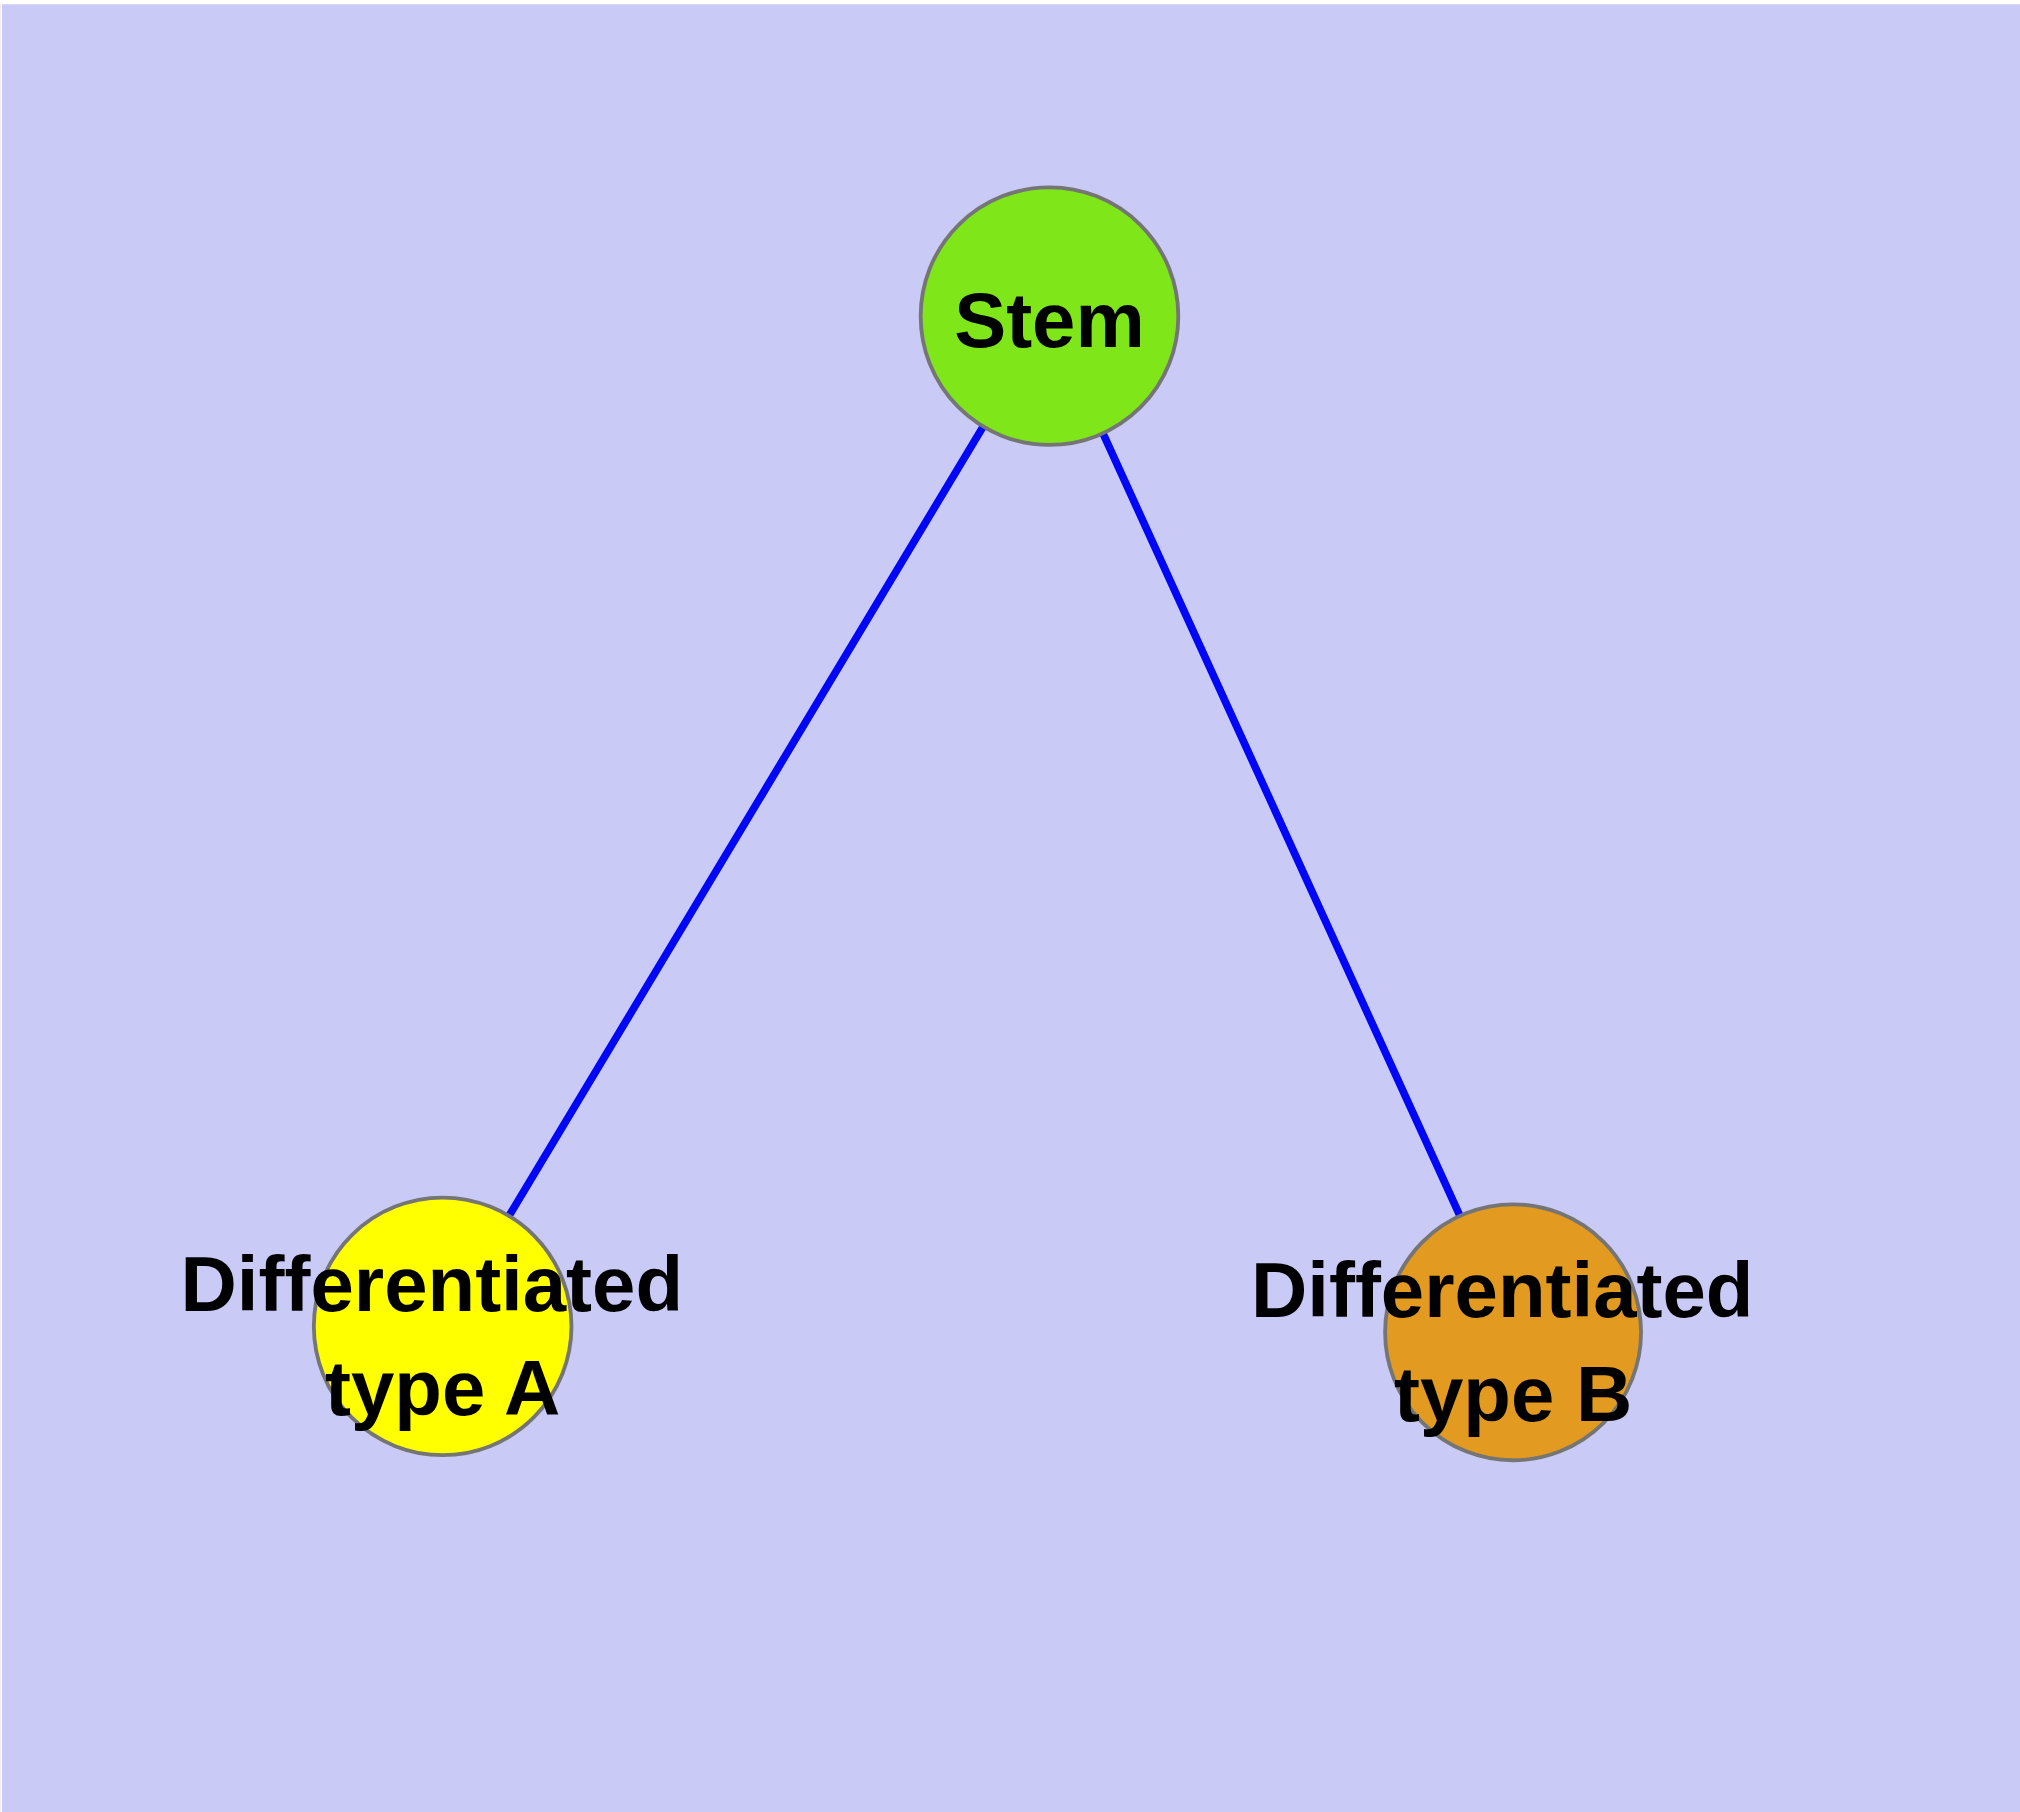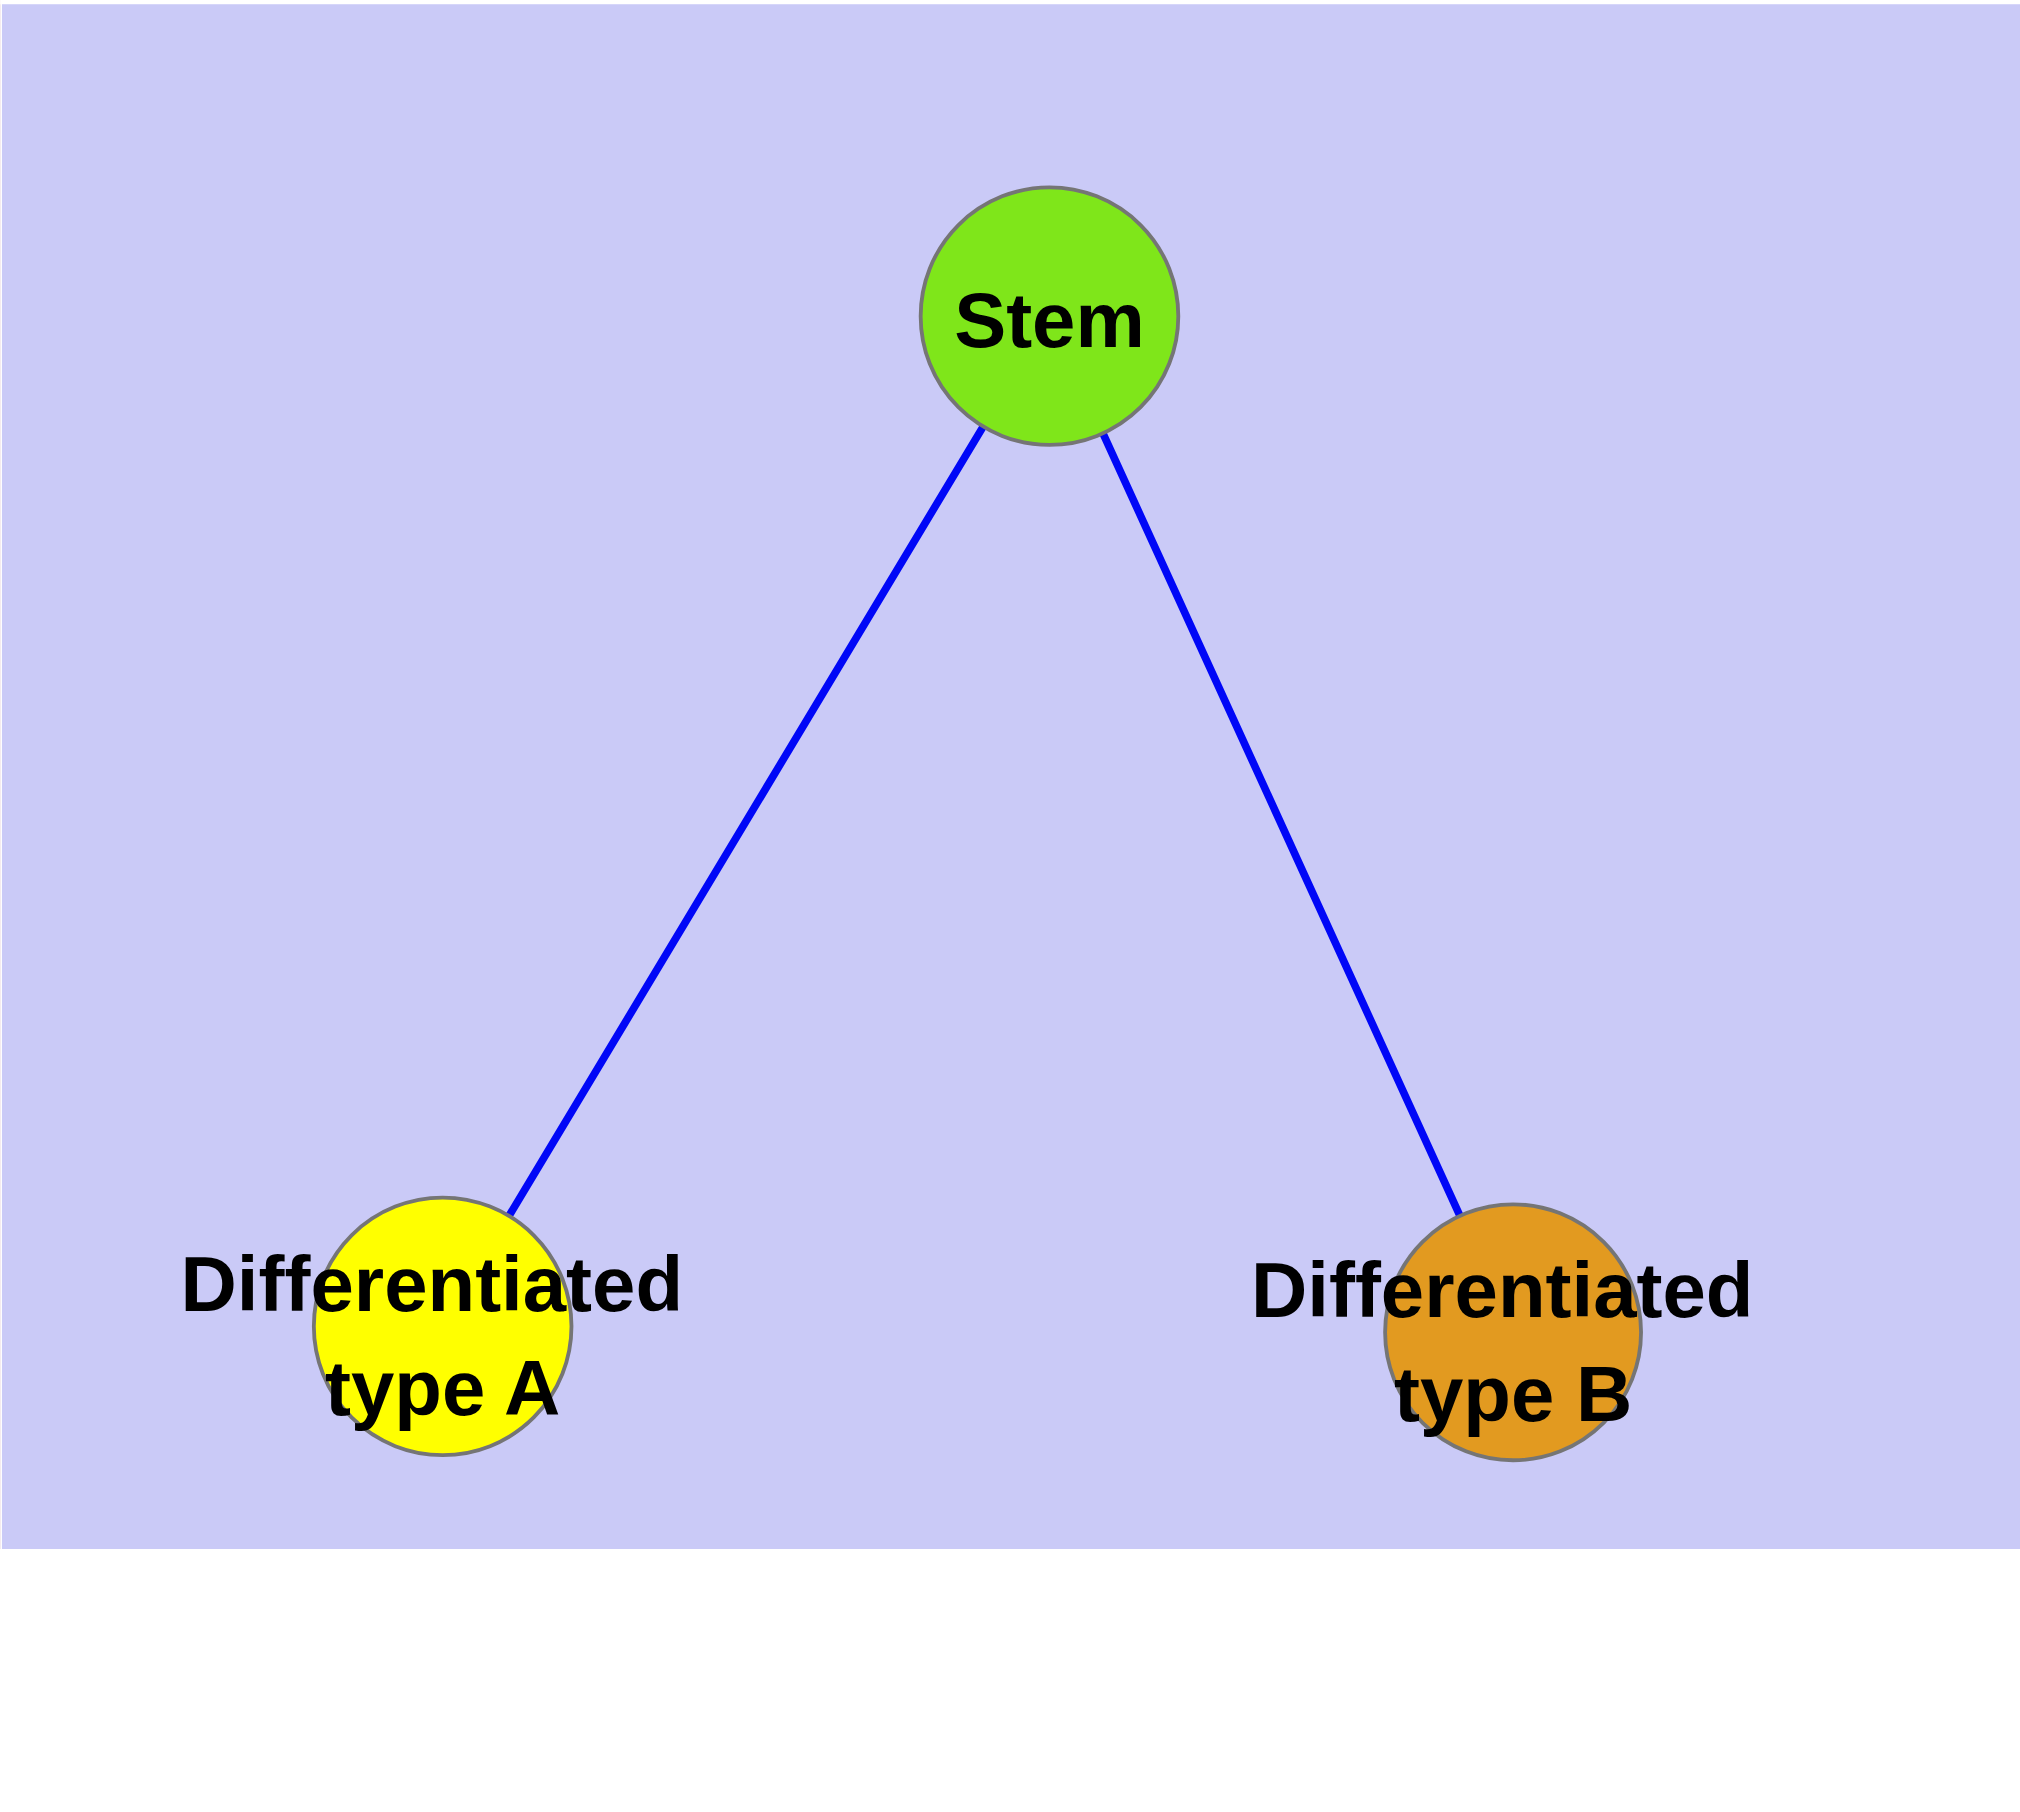--- a/index.html
+++ b/index.html
@@ -4,21 +4,21 @@
 <style>
   html, body {
     margin: 0;
     padding: 0;
     background: #ffffff;
     font-family: "Liberation Sans", sans-serif;
   }
   .stage {
     position: relative;
     width: 2021px;
-    height: 1549px;
+    height: 1812px;
     overflow: hidden;
     background: #f97316;
   }
   svg.graph {
     display: block;
   }
   .edge {
     stroke-width: 9;
     stroke-linecap: round;
     fill: none;

